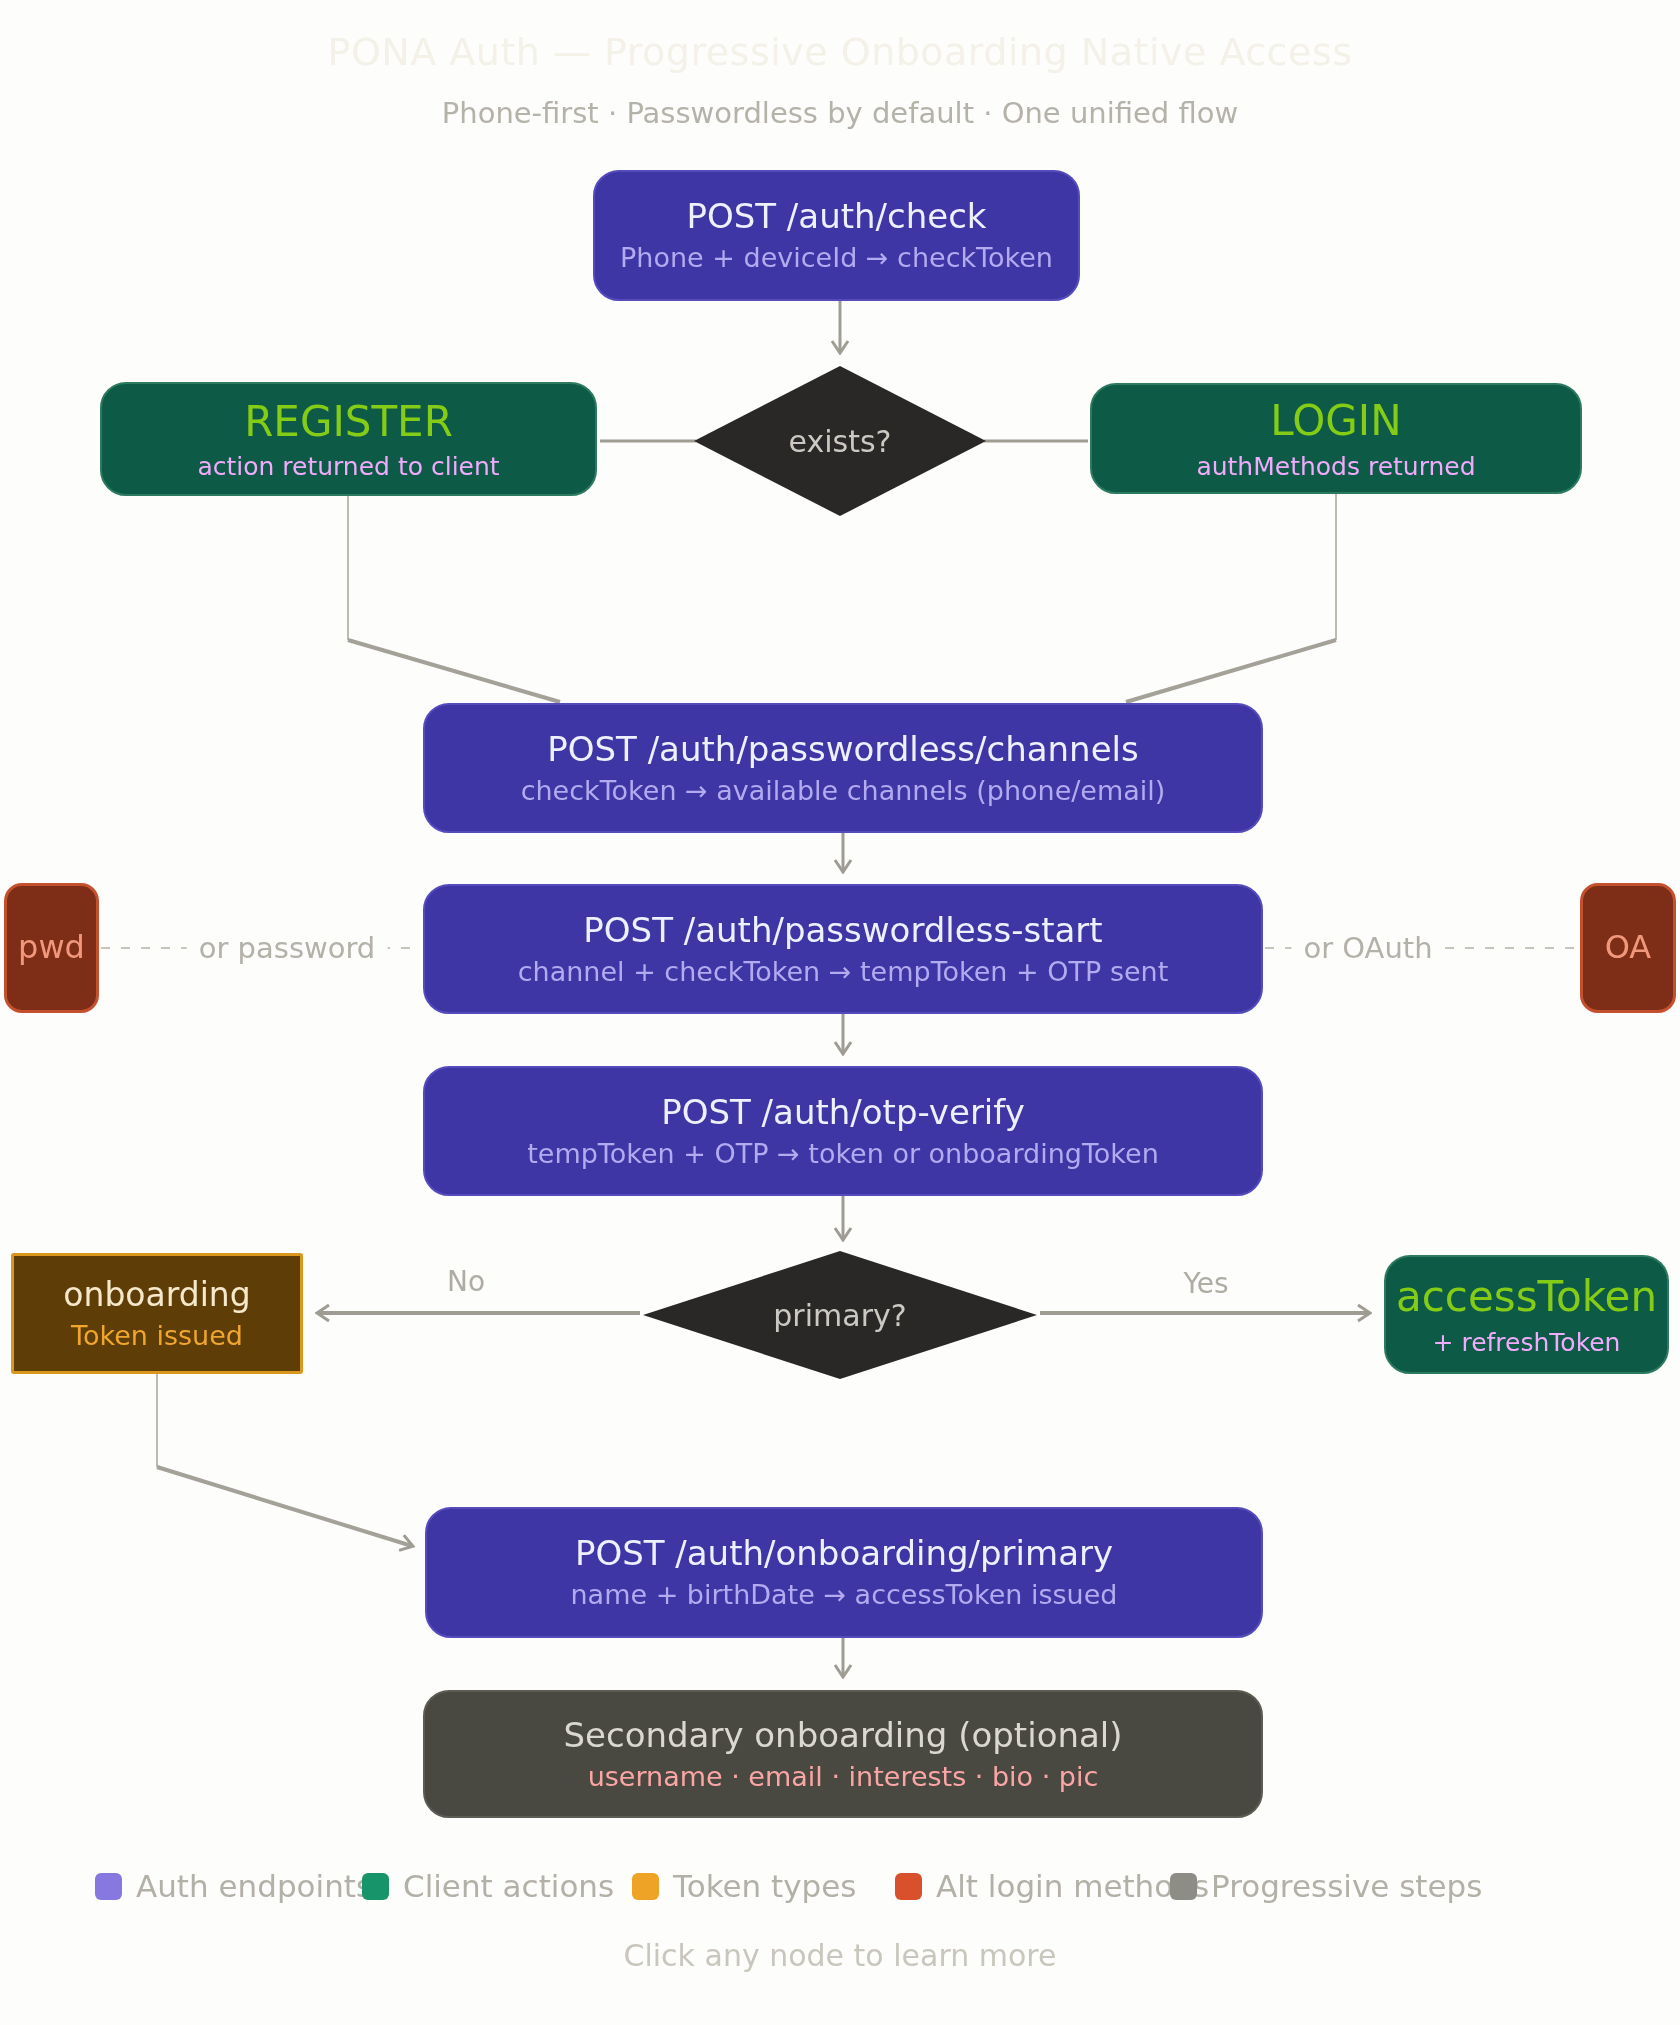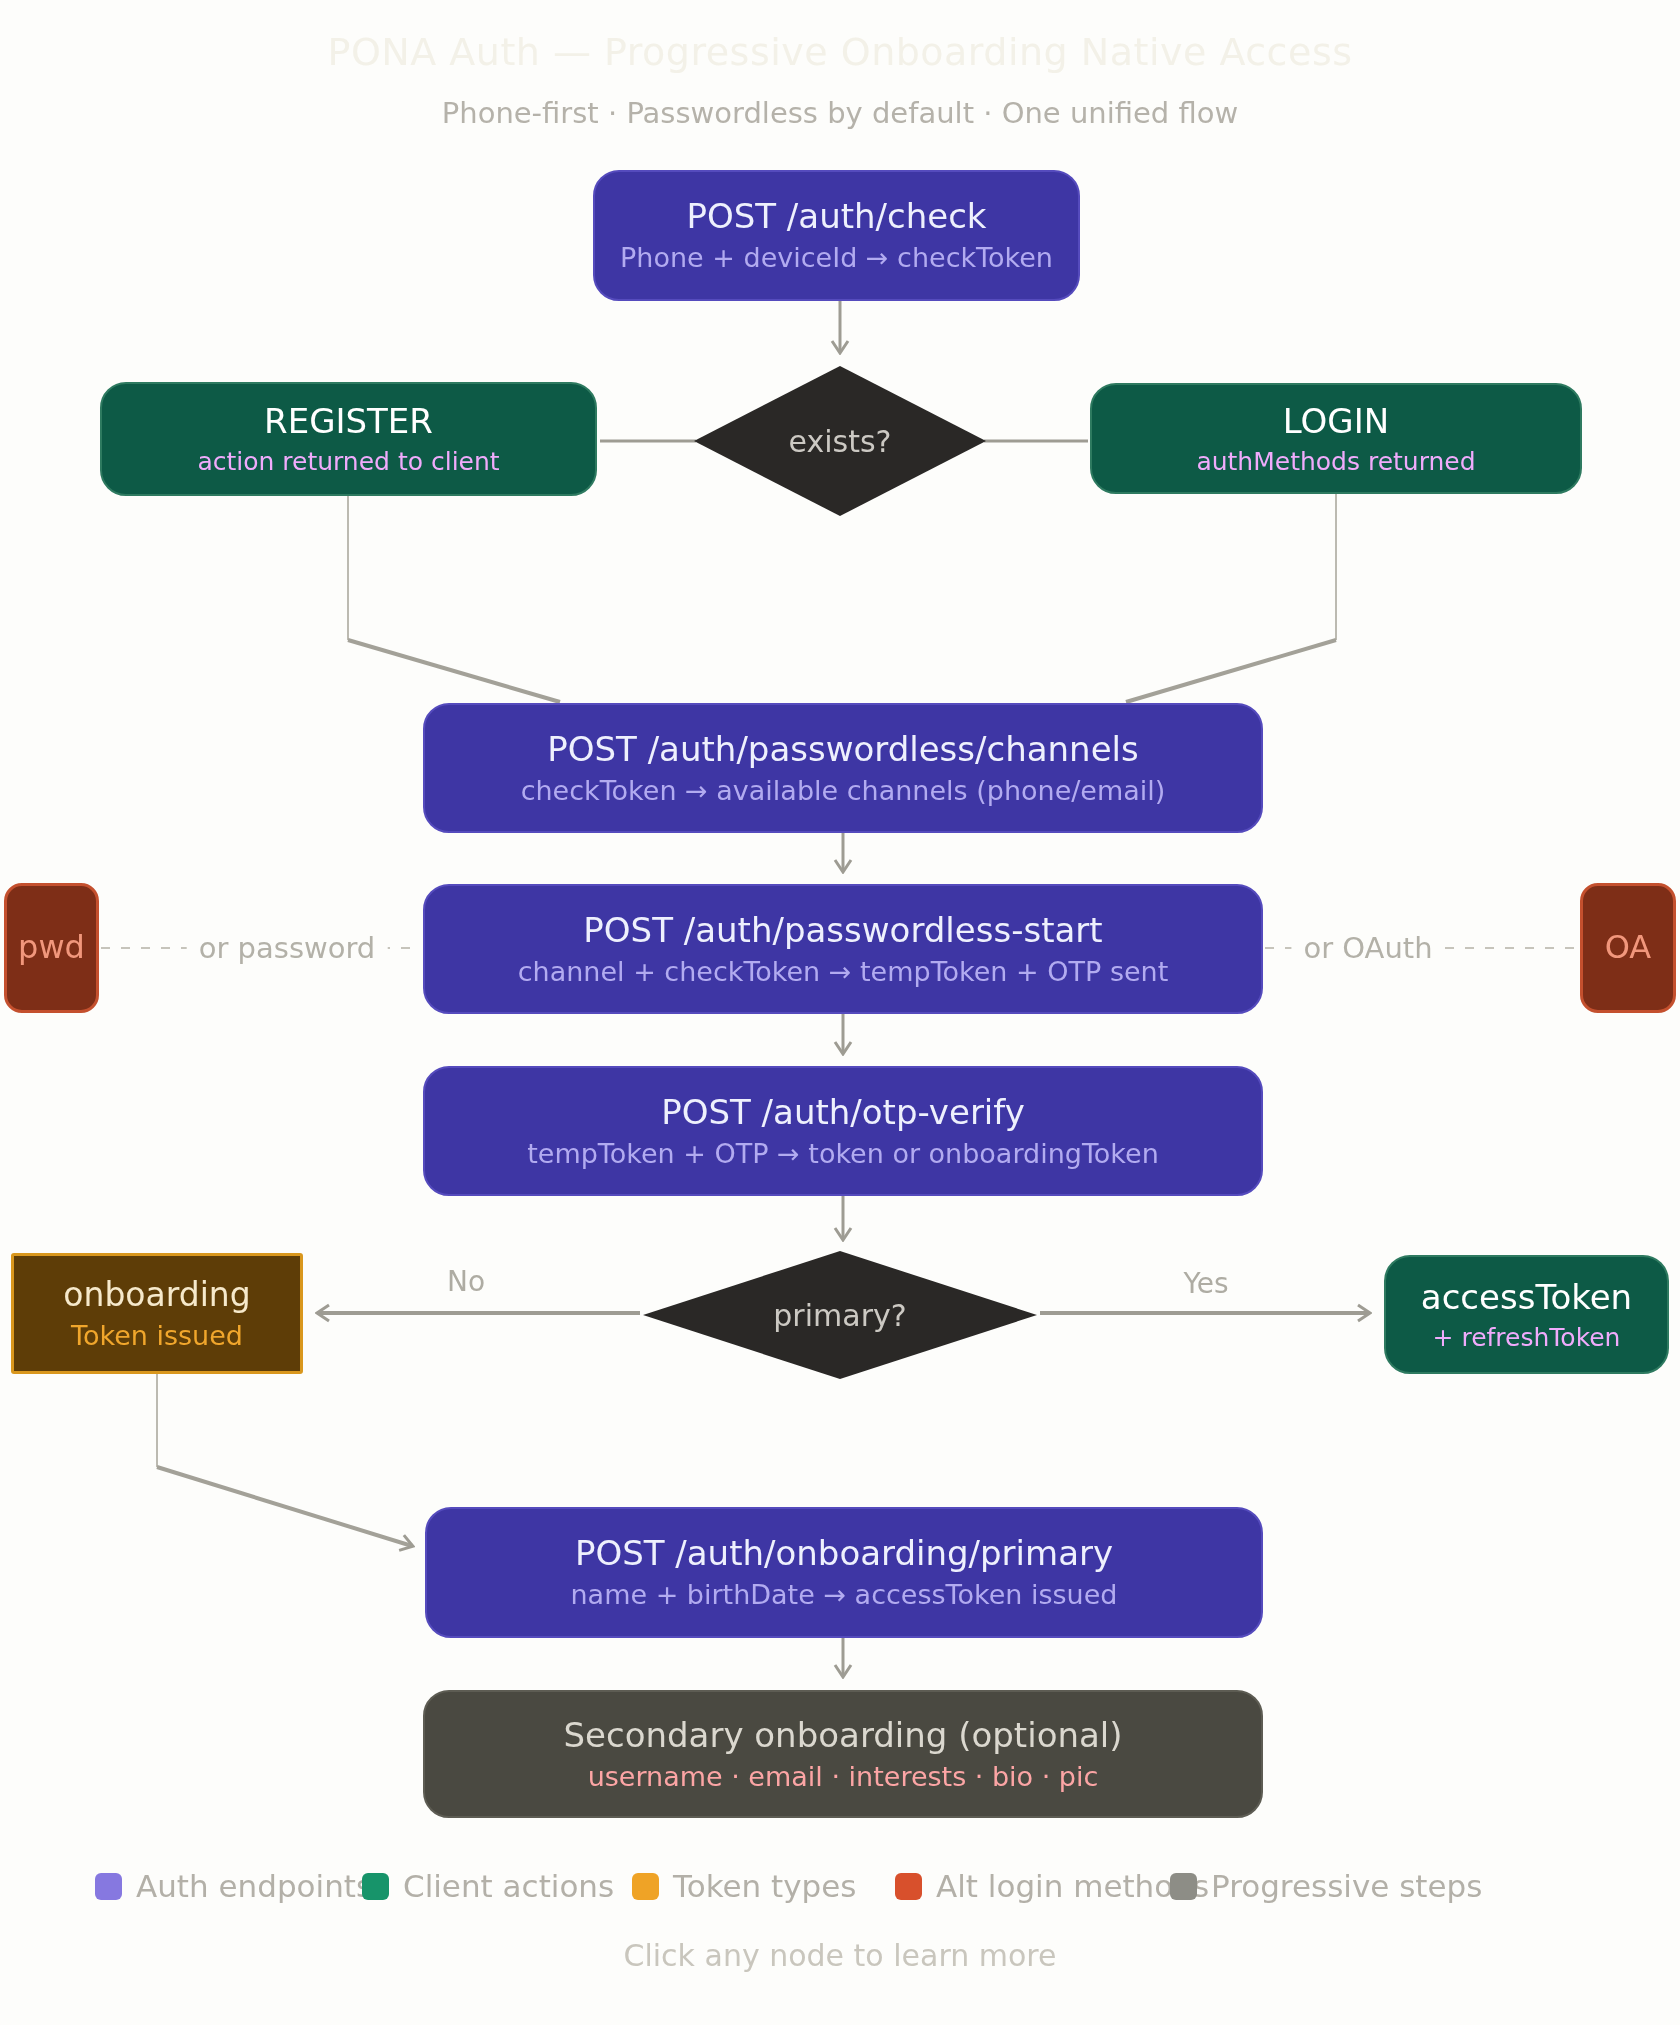--- a/index.html
+++ b/index.html
@@ -19,21 +19,21 @@
   svg.edges { position:absolute; left:0; top:0; width:1680px; height:2025px; }
   .node {
     position:absolute; display:flex; flex-direction:column; justify-content:center;
     align-items:center; text-align:center; border-radius:26px; cursor:pointer;
     line-height:1.35;
   }
   .ep  { background:#3e36a4; border:2px solid #554bbd; }
   .ep .nt { color:#eef0fd; font-size:34px; }
   .ep .ns { color:#b2abf0; font-size:27px; }
   .ca  { background:#0d5a46; border:2px solid #2e7a60; }
-  .ca .nt { color:#ffffff; font-size:34px; }
+  .ca .nt { color:#84cc16; font-size:42px; }
   .ca .ns { color:#f0abfc; font-size:25px; }
   .alt { background:#7e2e17; border:3px solid #c4502e; border-radius:18px; }
   .alt .nt { color:#f1977c; font-size:32px; }
   .tok { background:#5e3d07; border:3px solid #d9971d; border-radius:3px; }
   .tok .nt { color:#f6e9cb; font-size:33px; }
   .tok .ns { color:#f0a62c; font-size:27px; }
   .prog { background:#4a4941; border:2px solid #5d5c53; }
   .prog .nt { color:#dbd8cf; font-size:34px; }
   .prog .ns { color:#fca5a5; font-size:27px; }
   .diamond {

